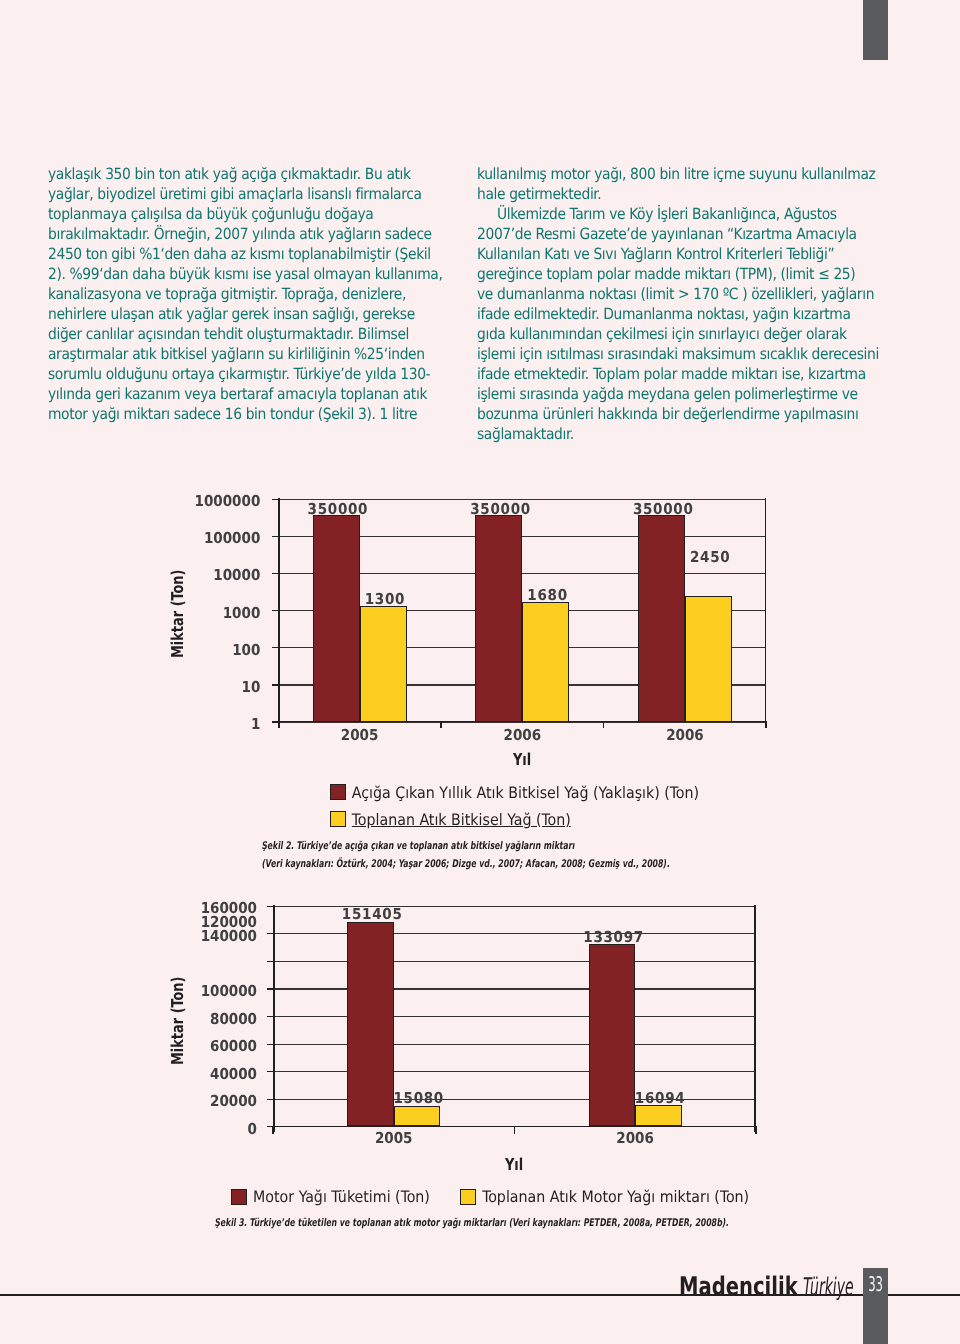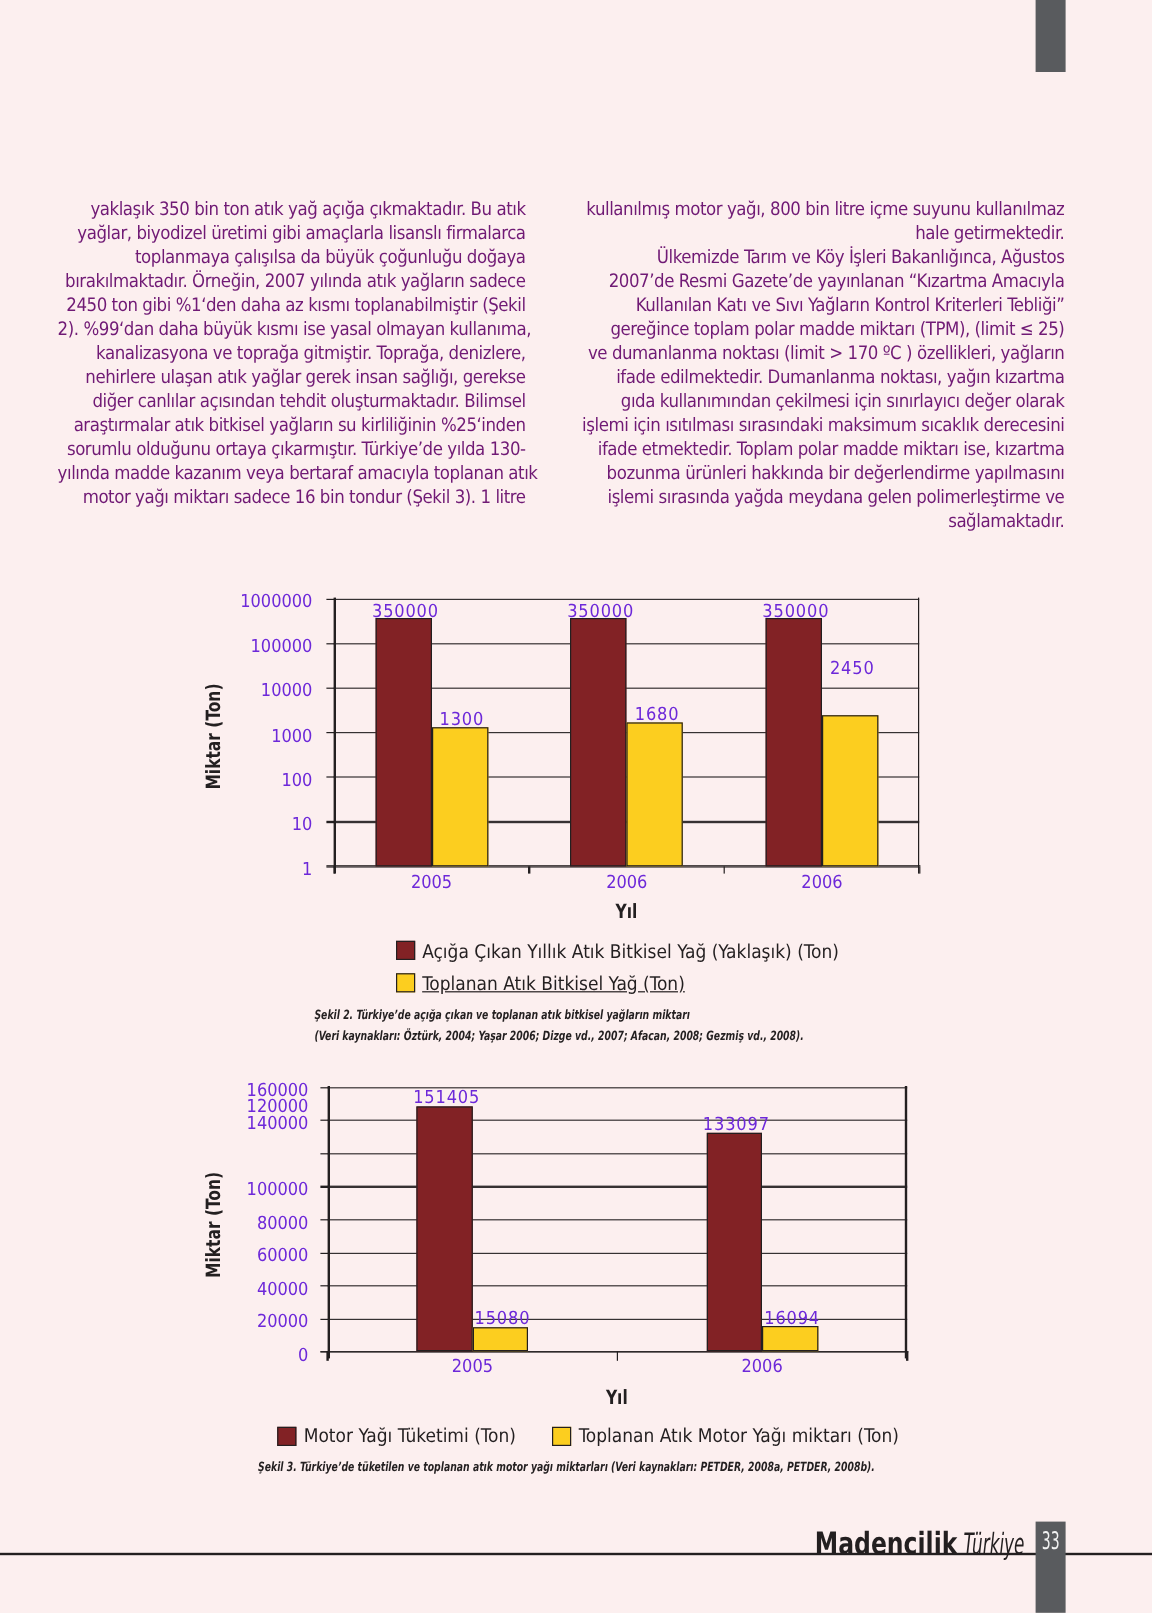--- a/index.html
+++ b/index.html
@@ -9,30 +9,30 @@
   .page{position:absolute;left:0;top:0;width:960px;height:1344px;transform:translateZ(0);}
 
   
   .top-tab{position:absolute;left:862.7px;top:0;width:25.3px;height:59.8px;background:#595b5e;}
 
   
   .col{position:absolute;}
   .col-left{left:48px;top:163.5px;width:390px;}
   .col-right{left:477px;top:163.5px;width:410px;}
   .tline{display:block;font-size:15.4px;font-stretch:condensed;letter-spacing:-0.37px;
-         line-height:20px;height:20px;white-space:nowrap;color:#701a75;text-align:right;}
+         line-height:20px;height:20px;white-space:nowrap;color:#0f766e;}
   .tline.ind{text-indent:20px;}
 
   
   .gridline{position:absolute;height:1.2px;background:#363132;}
   .axis-v{position:absolute;width:1.5px;background:#231f20;}
   .axis-h{position:absolute;height:1.5px;background:#231f20;}
   .tick{position:absolute;height:1.2px;background:#231f20;}
   .ylab,.xlab,.vlabel{position:absolute;font-size:15px;font-stretch:condensed;line-height:15px;
-        color:#6d28d9;white-space:nowrap;}
+        color:#404040;white-space:nowrap;font-weight:bold;}
   .ylab{text-align:right;}
   .xlab,.vlabel{text-align:center;}
   .vlabel{letter-spacing:0.72px;text-indent:0.72px;}
   .bar{position:absolute;border:1px solid #231f20;box-sizing:border-box;}
   .axtitle{position:absolute;font-weight:bold;font-size:16.4px;font-stretch:condensed;
            line-height:16px;color:#231f20;white-space:nowrap;
            transform-origin:50% 50%;transform:scaleX(0.876);}
   .axtitle-y{position:absolute;font-weight:bold;font-size:16.4px;font-stretch:condensed;
              line-height:16px;color:#231f20;
              white-space:nowrap;transform-origin:0 0;transform:rotate(-90deg) scaleX(0.876);}
@@ -68,37 +68,37 @@
       <span class="tline">yağlar, biyodizel üretimi gibi amaçlarla lisanslı firmalarca</span>
       <span class="tline">toplanmaya çalışılsa da büyük çoğunluğu doğaya</span>
       <span class="tline">bırakılmaktadır. Örneğin, 2007 yılında atık yağların sadece</span>
       <span class="tline">2450 ton gibi %1‘den daha az kısmı toplanabilmiştir (Şekil</span>
       <span class="tline">2). %99‘dan daha büyük kısmı ise yasal olmayan kullanıma,</span>
       <span class="tline">kanalizasyona ve toprağa gitmiştir. Toprağa, denizlere,</span>
       <span class="tline">nehirlere ulaşan atık yağlar gerek insan sağlığı, gerekse</span>
       <span class="tline">diğer canlılar açısından tehdit oluşturmaktadır. Bilimsel</span>
       <span class="tline">araştırmalar atık bitkisel yağların su kirliliğinin %25‘inden</span>
       <span class="tline">sorumlu olduğunu ortaya çıkarmıştır. Türkiye’de yılda 130-</span>
-      <span class="tline">yılında madde kazanım veya bertaraf amacıyla toplanan atık</span>
+      <span class="tline">yılında geri kazanım veya bertaraf amacıyla toplanan atık</span>
       <span class="tline">motor yağı miktarı sadece 16 bin tondur (Şekil 3). 1 litre</span>
     </div>
   <div class="col col-right" id="col-right">
       <span class="tline">kullanılmış motor yağı, 800 bin litre içme suyunu kullanılmaz</span>
       <span class="tline">hale getirmektedir.</span>
       <span class="tline ind">Ülkemizde Tarım ve Köy İşleri Bakanlığınca, Ağustos</span>
       <span class="tline">2007’de Resmi Gazete’de yayınlanan “Kızartma Amacıyla</span>
       <span class="tline">Kullanılan Katı ve Sıvı Yağların Kontrol Kriterleri Tebliği”</span>
       <span class="tline">gereğince toplam polar madde miktarı (TPM), (limit ≤ 25)</span>
       <span class="tline">ve dumanlanma noktası (limit &gt; 170 ºC ) özellikleri, yağların</span>
       <span class="tline">ifade edilmektedir. Dumanlanma noktası, yağın kızartma</span>
       <span class="tline">gıda kullanımından çekilmesi için sınırlayıcı değer olarak</span>
       <span class="tline">işlemi için ısıtılması sırasındaki maksimum sıcaklık derecesini</span>
       <span class="tline">ifade etmektedir. Toplam polar madde miktarı ise, kızartma</span>
+      <span class="tline">işlemi sırasında yağda meydana gelen polimerleştirme ve</span>
       <span class="tline">bozunma ürünleri hakkında bir değerlendirme yapılmasını</span>
-      <span class="tline">işlemi sırasında yağda meydana gelen polimerleştirme ve</span>
       <span class="tline">sağlamaktadır.</span>
     </div>
 
   <div id="chart1">
       <div class="gridline" style="left: 278.3px; top: 498.5px; width: 488px;"></div>
       <div class="tick" style="left: 271.8px; top: 498.5px; width: 7px;"></div>
       <div class="ylab" style="left: 188.3px; top: 494px; width: 72px;">1000000</div>
       <div class="gridline" style="left: 278.3px; top: 535.683px; width: 488px;"></div>
       <div class="tick" style="left: 271.8px; top: 535.683px; width: 7px;"></div>
       <div class="ylab" style="left: 188.3px; top: 531.183px; width: 72px;">100000</div>

